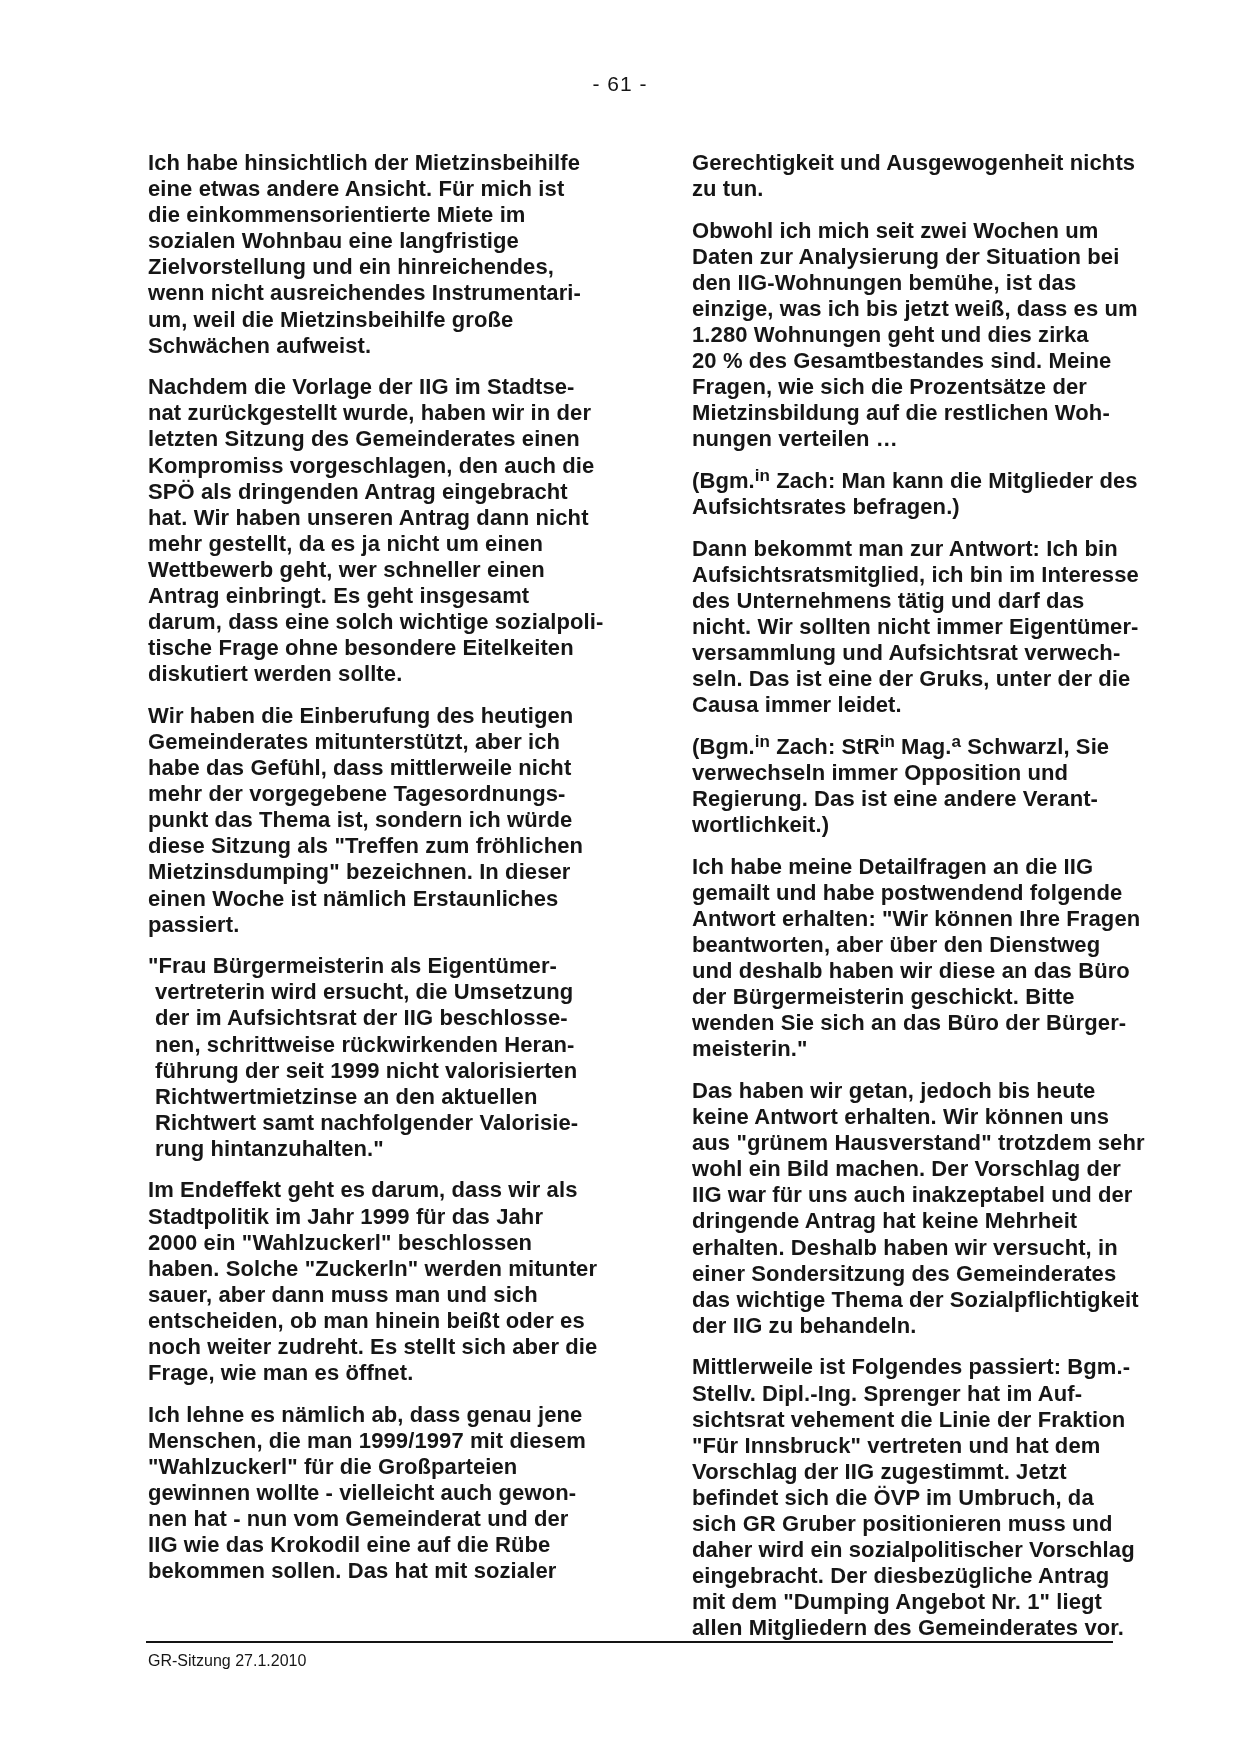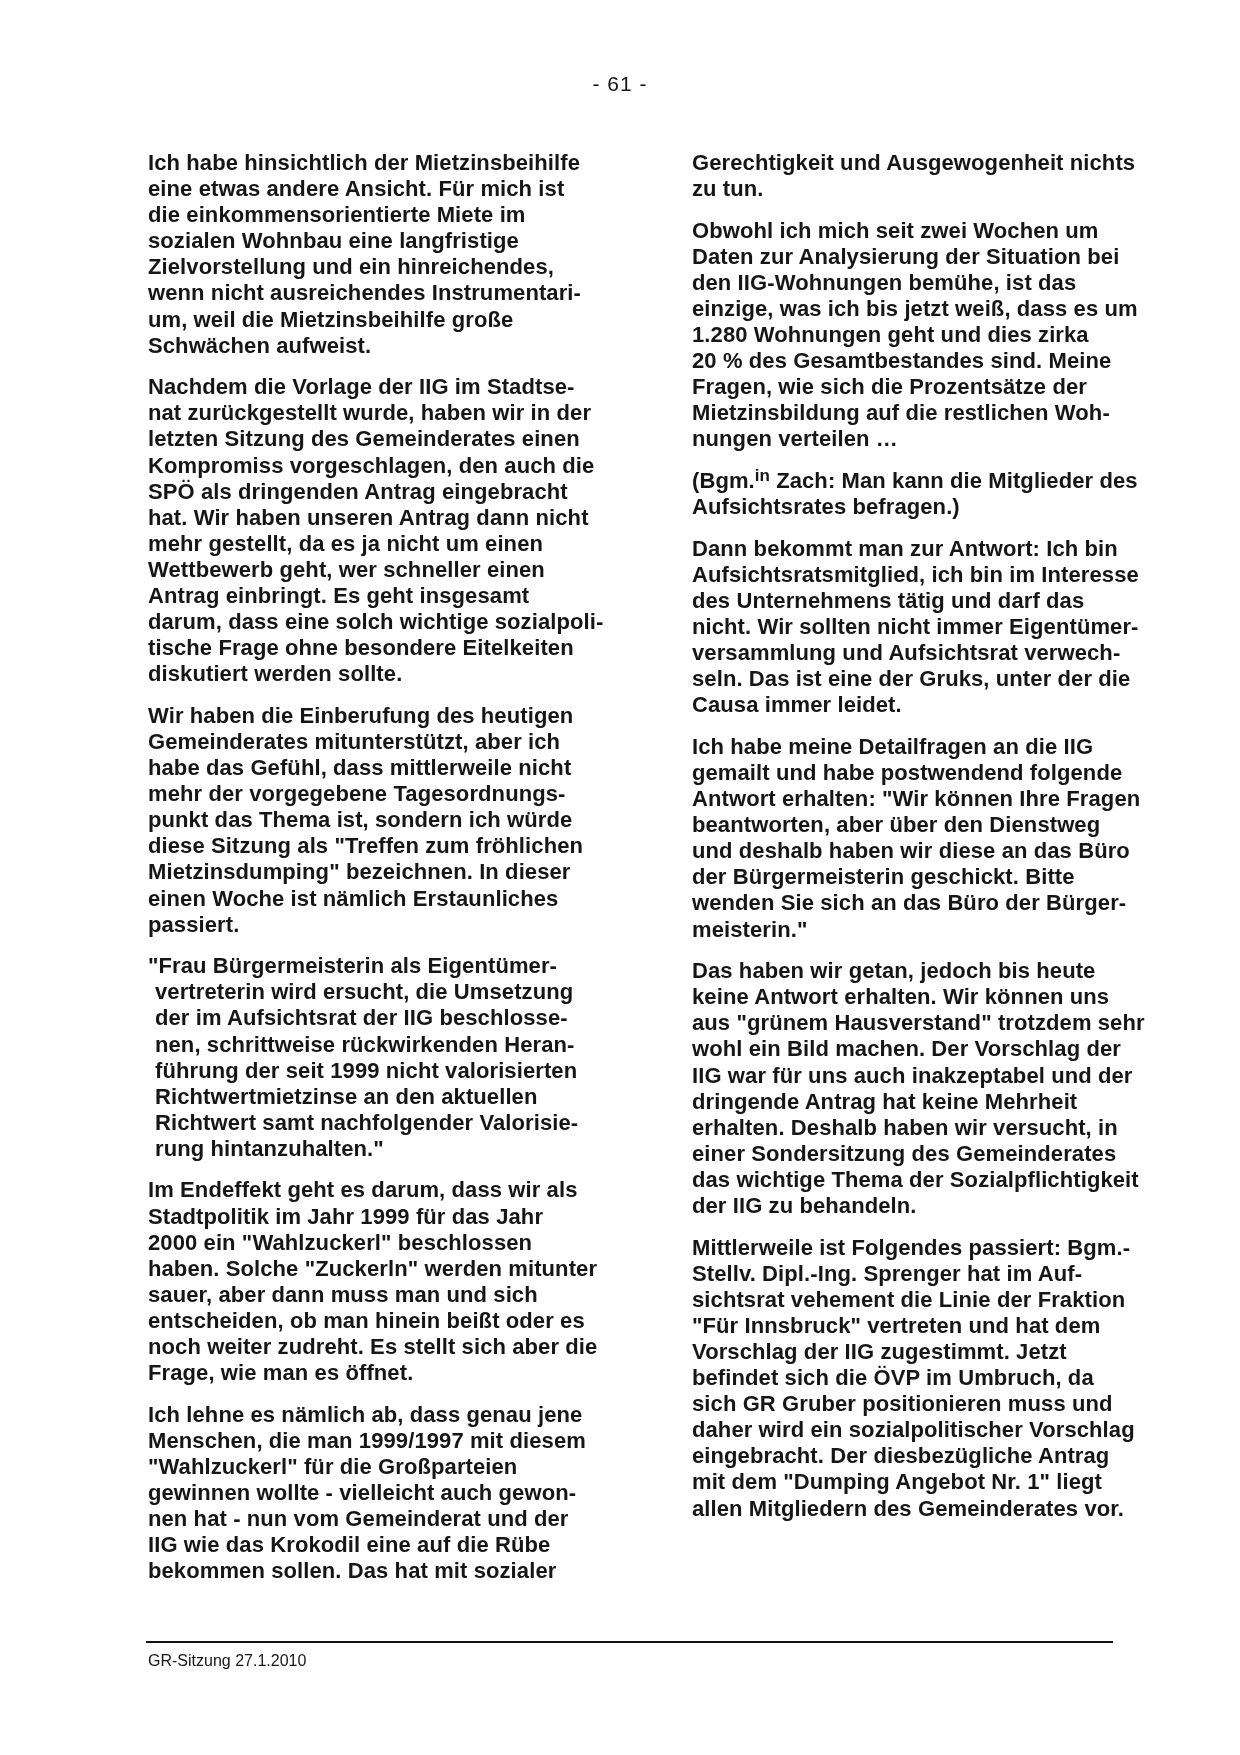--- a/index.html
+++ b/index.html
@@ -140,20 +140,24 @@
 nungen verteilen …</p>
       <p class="para">(Bgm.<sup>in</sup> Zach: Man kann die Mitglieder des
 Aufsichtsrates befragen.)</p>
       <p class="para">Dann bekommt man zur Antwort: Ich bin
 Aufsichtsratsmitglied, ich bin im Interesse
 des Unternehmens tätig und darf das
 nicht. Wir sollten nicht immer Eigentümer-
 versammlung und Aufsichtsrat verwech-
 seln. Das ist eine der Gruks, unter der die
 Causa immer leidet.</p>
+      <p class="para">(Bgm.<sup>in</sup> Zach: StR<sup>in</sup> Mag.<sup>a</sup> Schwarzl, Sie
+verwechseln immer Opposition und
+Regierung. Das ist eine andere Verant-
+wortlichkeit.)</p>
       <p class="para">Ich habe meine Detailfragen an die IIG
 gemailt und habe postwendend folgende
 Antwort erhalten: "Wir können Ihre Fragen
 beantworten, aber über den Dienstweg
 und deshalb haben wir diese an das Büro
 der Bürgermeisterin geschickt. Bitte
 wenden Sie sich an das Büro der Bürger-
 meisterin."</p>
       <p class="para">Das haben wir getan, jedoch bis heute
 keine Antwort erhalten. Wir können uns

